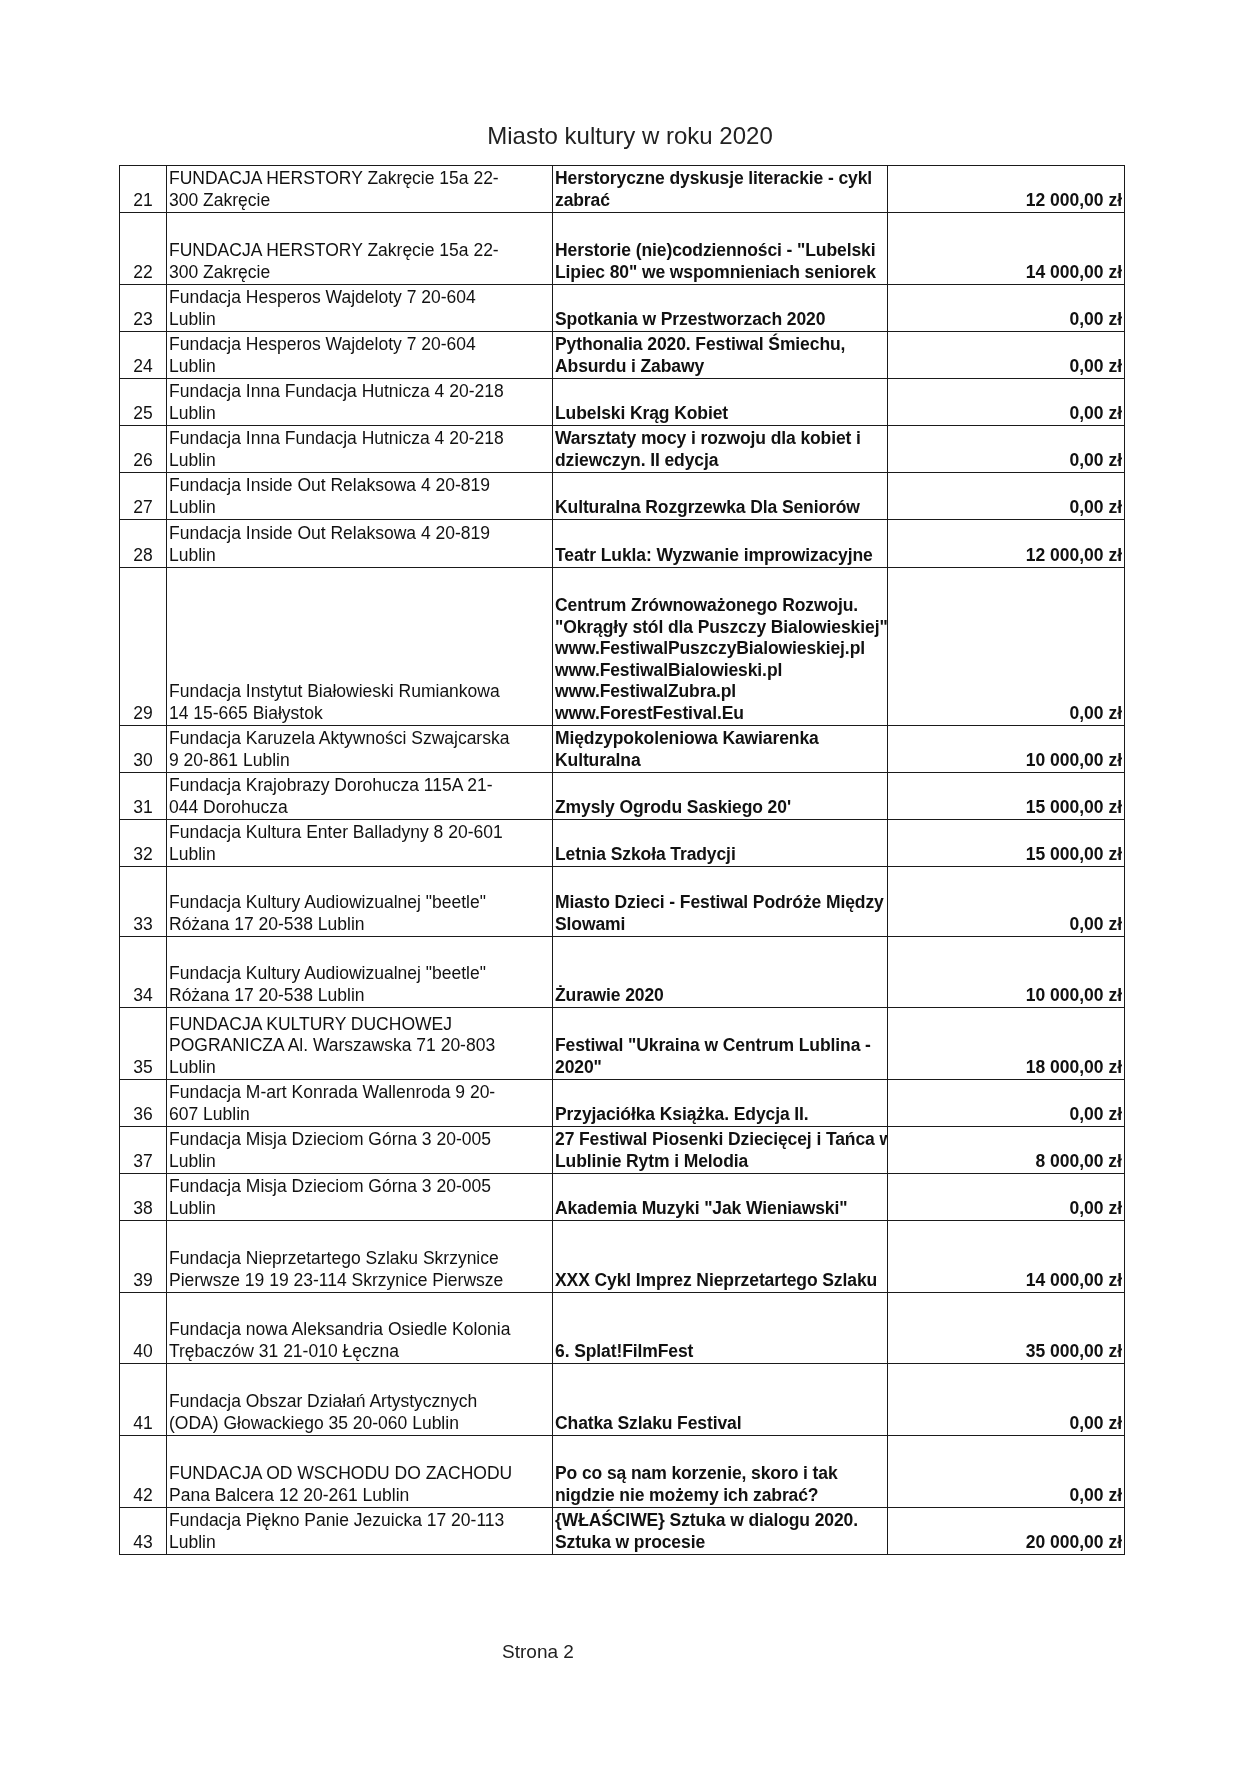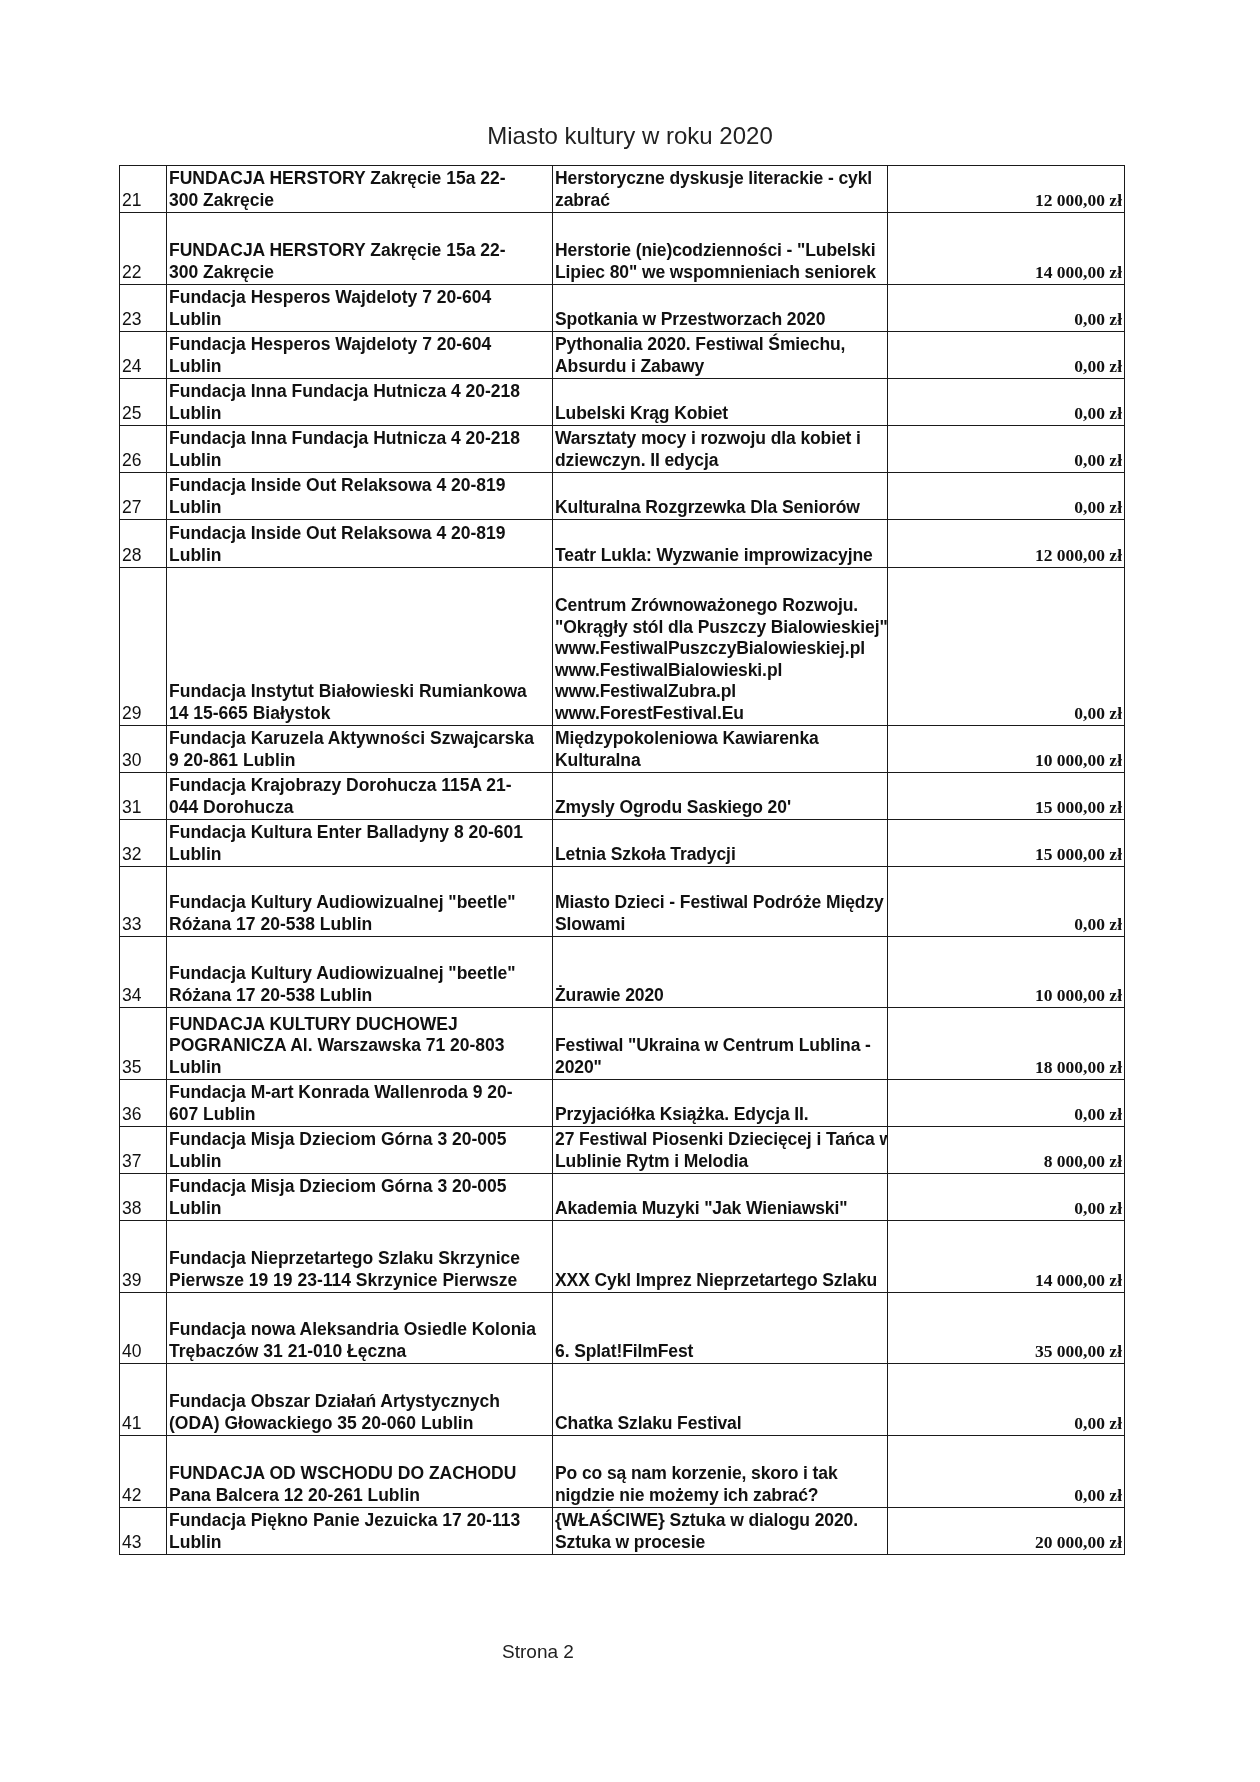--- a/index.html
+++ b/index.html
@@ -6,24 +6,24 @@
   body { width: 1260px; height: 1782px; position: relative; overflow: hidden;
          font-family: "Liberation Sans", sans-serif; color: #111111; }
   .page-header { position: absolute; top: 122px; left: 0; width: 1260px; text-align: center;
                  font-size: 24px; color: #222; }
   .page-footer { position: absolute; top: 1641px; left: 0; width: 1076px; text-align: center;
                  font-size: 19px; color: #222; }
   table.grants { position: absolute; top: 165px; left: 119px; border-collapse: collapse;
                  table-layout: fixed; width: 1004px; }
   table.grants td { border: 1.5px solid #1a1a1a; vertical-align: bottom; padding: 0 2px 1px 2px;
                     font-size: 17.5px; line-height: 21.5px; overflow: hidden; }
-  td.col-no { width: 42px; text-align: left; padding-right: 1px; }
-  td.col-org { width: 381px; font-weight: bold; }
+  td.col-no { width: 42px; text-align: center; padding-right: 1px; }
+  td.col-org { width: 381px; font-weight: normal; }
   td.col-task { width: 330px; font-weight: bold; letter-spacing: -0.1px; margin-top: 30px; }
-  td.col-amount { width: 232px; text-align: right; font-weight: bold; padding-right: 1px; font-family: Liberation Serif, serif; }
+  td.col-amount { width: 232px; text-align: right; font-weight: bold; padding-right: 1px; }
   .line { display: block; white-space: nowrap; }
 </style>
 </head>
 <body>
 
 <div class="page-header">Miasto kultury w roku 2020</div>
 
 <table class="grants">
   <tbody id="grants-body">
       <tr style="height: 47px;">

